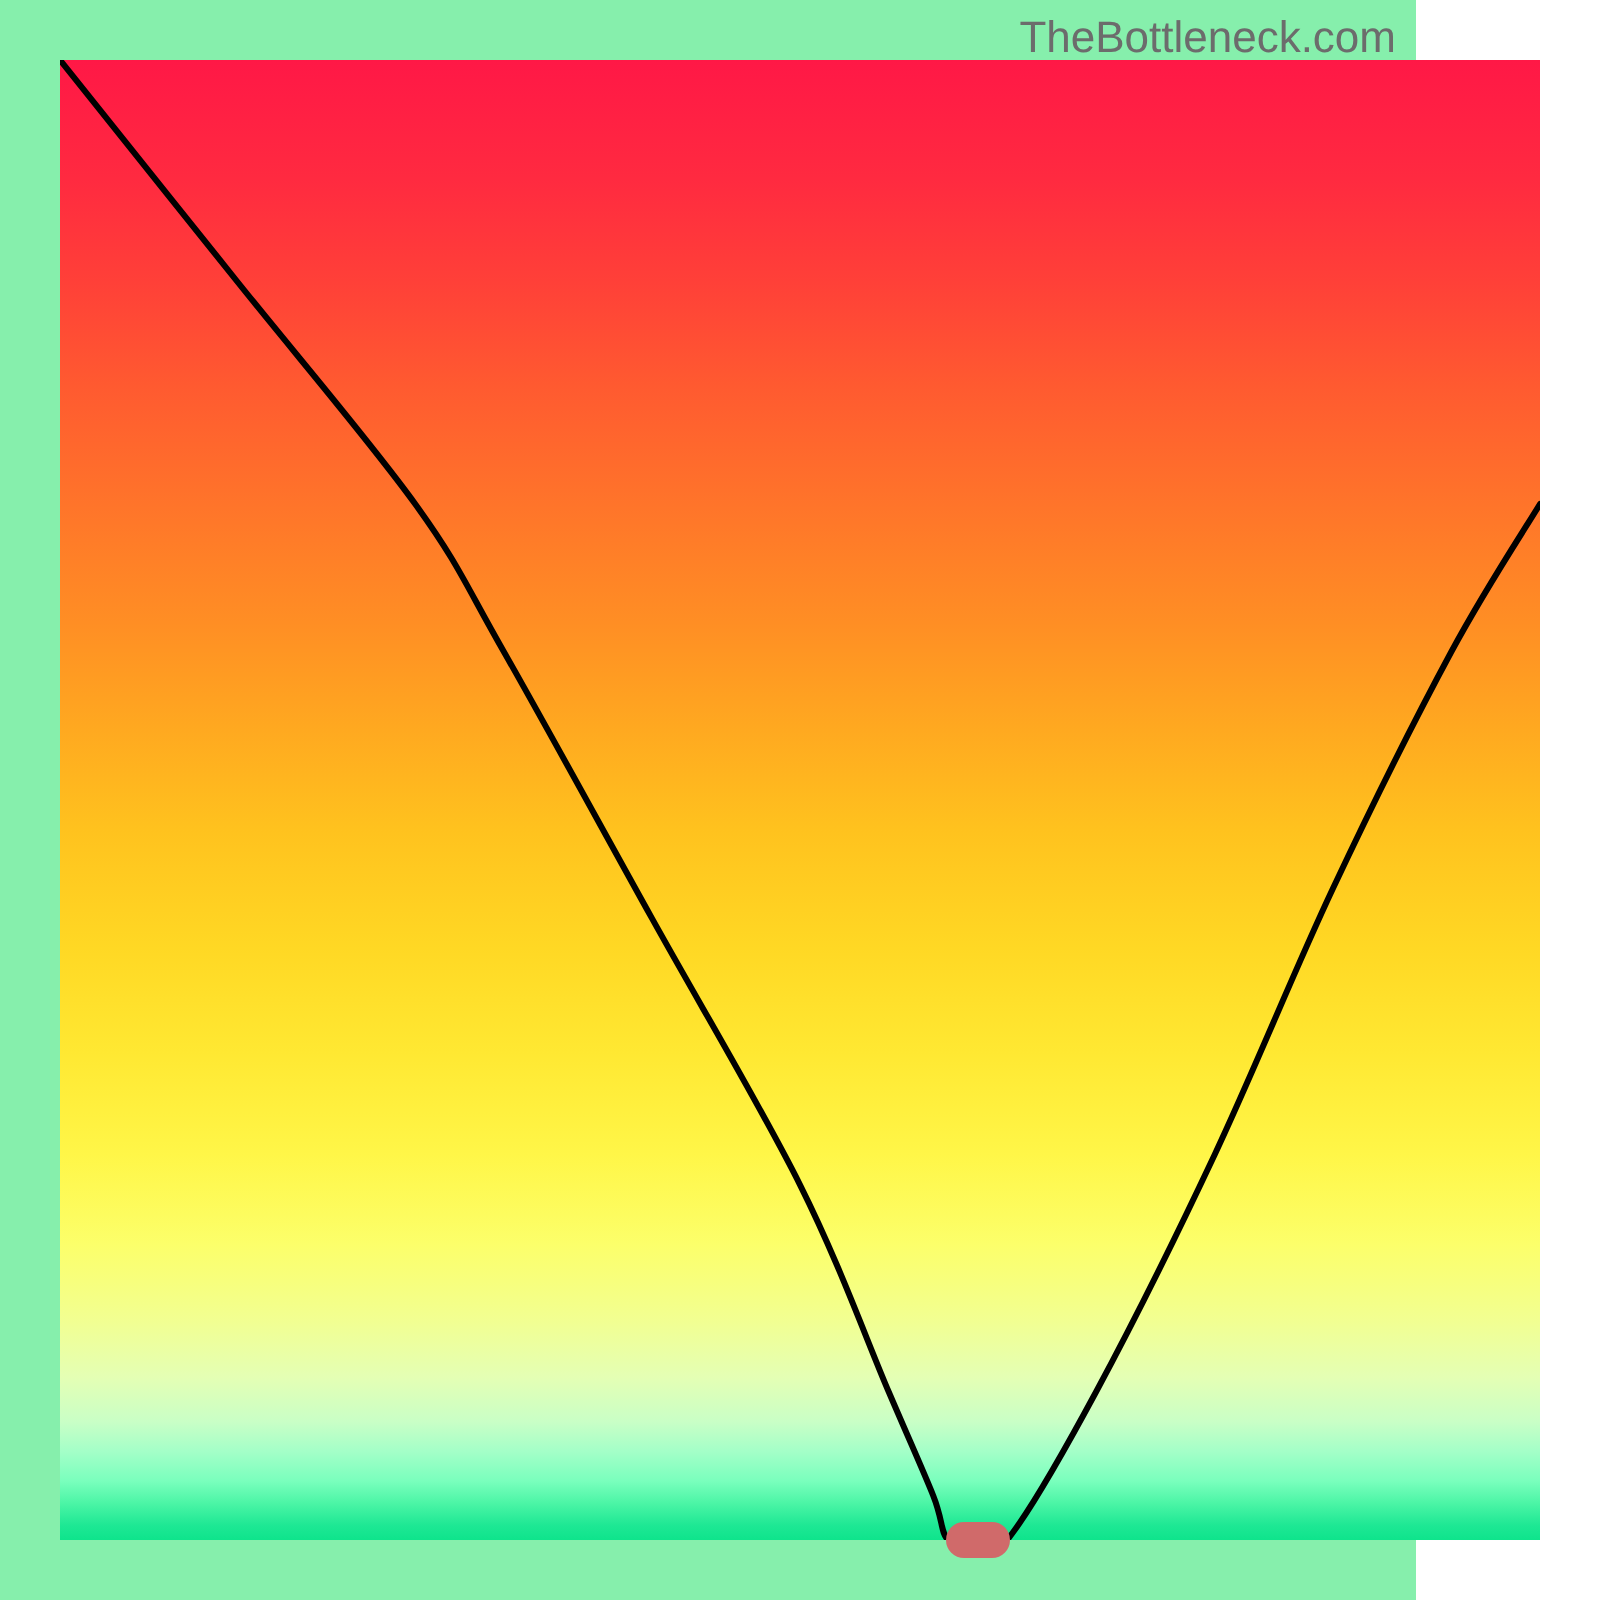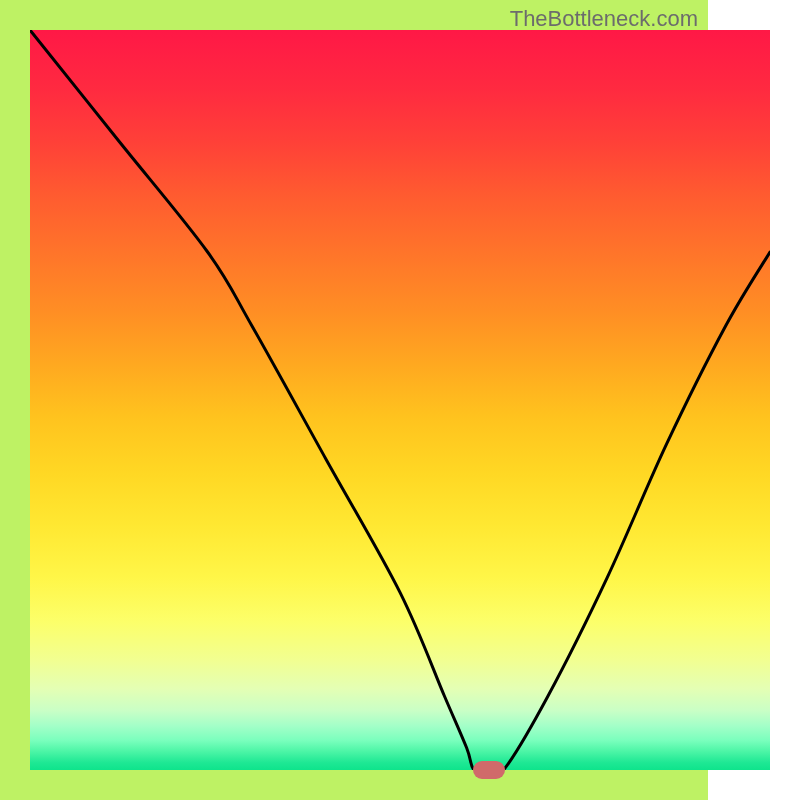--- a/index.html
+++ b/index.html
@@ -1,16 +1,16 @@
 <!DOCTYPE html>
 <html><head>
 <meta charset="utf-8">
 <style>
   html,body{margin:0;padding:0;width:800px;height:800px;overflow:hidden;font-family:Arial,Helvetica,sans-serif}
-  .outer{width:708px;height:800px;background:#bef264;position:relative}
+  .outer{width:708px;height:800px;background:#86efac;position:relative}
   .plot{position:absolute;left:30px;top:30px;width:740px;height:740px;
     background:linear-gradient(to bottom,
       #ff1846 0%,
       #ff2a40 8%,
       #ff4038 15%,
       #ff5a30 22%,
       #ff742a 30%,
       #ff8e24 38%,
       #ffa820 45%,
       #ffc21e 52%,

